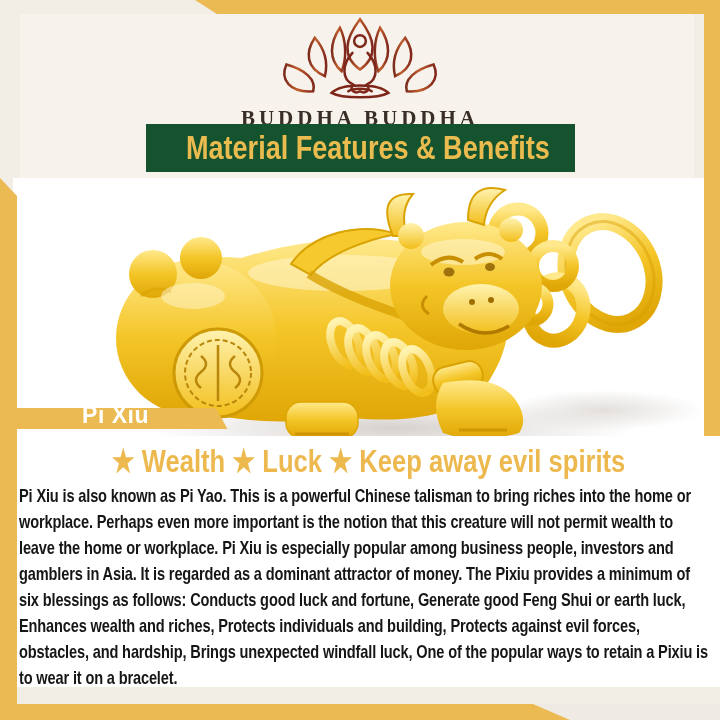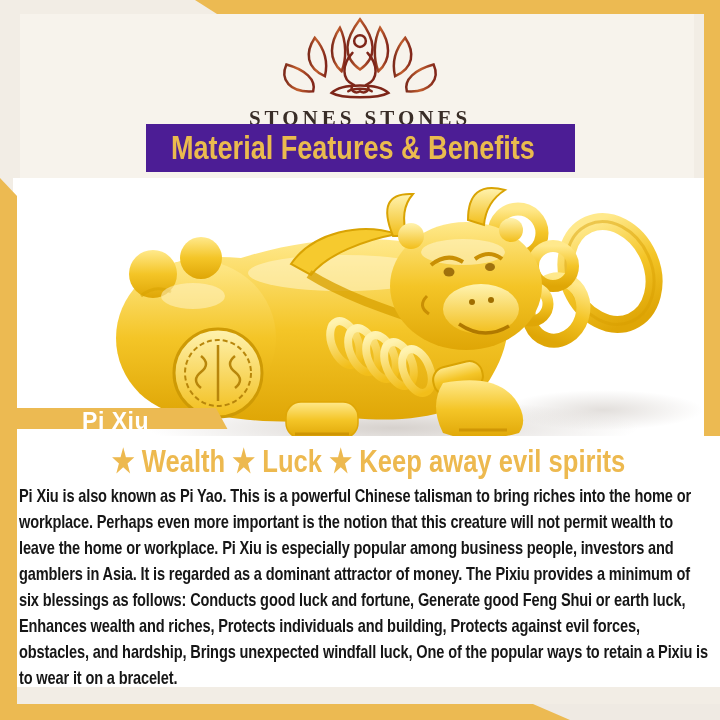--- a/index.html
+++ b/index.html
@@ -16,32 +16,32 @@
   .bar-left{left:0;top:178px;width:17px;height:542px;clip-path:polygon(0 0,17px 18px,17px 542px,0 542px);}
   .strip-bottom-bg{position:absolute;left:0;top:704px;width:720px;height:16px;background:#EFEAE3;}
   .bar-bottom{left:0;top:704px;width:570px;height:16px;clip-path:polygon(0 0,533px 0,570px 16px,0 16px);}
 
   
   .logo-wrap{position:absolute;left:250px;top:16px;width:220px;height:92px;display:flex;align-items:center;justify-content:center;}
   .brand-name{position:absolute;left:0;top:106px;width:720px;text-align:center;
     font-family:"Liberation Serif",serif;font-size:21px;letter-spacing:4px;color:#392D27;font-weight:600;}
 
   
-  .banner{position:absolute;left:146px;top:124px;width:429px;height:48px;background:#4c1d95;
-    display:flex;align-items:center;justify-content:flex-end;}
+  .banner{position:absolute;left:146px;top:124px;width:429px;height:48px;background:#14532d;
+    display:flex;align-items:center;justify-content:flex-start;}
   .banner-title{font-size:33px;font-weight:bold;color:var(--banner_gold,#EABB4E);white-space:nowrap;
     transform:scaleX(.82);transform-origin:center;letter-spacing:0px;}
 
   
   .photo{position:absolute;left:13px;top:178px;width:707px;height:277px;background:#FFFFFF;overflow:hidden;}
   .photo-fade{position:absolute;left:0;bottom:0;width:707px;height:9px;background:#EFE8DC;opacity:.75;}
 
   
   .pixiu-band{position:absolute;left:13px;top:408px;width:221px;height:21px;background:var(--gold,#ECBA52);
-    clip-path:polygon(0 0,203px 0,221px 33px,0 33px);display:flex;align-items:flex-start;justify-content:center;}
+    clip-path:polygon(0 0,203px 0,221px 33px,0 33px);display:flex;align-items:flex-end;justify-content:center;}
   .pixiu-label{color:#FFFFFF;font-weight:bold;font-size:23px;letter-spacing:.5px;transform:translateX(-8px);}
 
   
   .panel{position:absolute;left:17px;top:436px;width:703px;height:251px;background:#FFFFFF;}
   .benefits-heading{position:absolute;left:0;top:6px;width:703px;text-align:center;white-space:nowrap;
     font-size:32px;font-weight:bold;color:var(--heading_gold,#EDB94F);transform:scaleX(.8);transform-origin:center top;}
   .benefits-text{position:absolute;left:2px;top:47px;width:900px;transform:scaleX(.768);transform-origin:left top;
     font-size:19px;font-weight:bold;line-height:26px;color:#161616;letter-spacing:-.2px;}
 </style>
 </head>
@@ -76,21 +76,21 @@
 
         <circle cx="110" cy="30" r="7"></circle>
 
         <path d="M101 44 C88 58 88 76 102 82 C96 88 104 94 110 90 C116 94 124 88 118 82 C132 76 132 58 119 44"></path>
 
         <path d="M76 92 C88 80 132 80 144 92 C132 99 88 99 76 92 Z"></path>
         <path d="M96 90 C102 86 118 86 124 90"></path>
       </g>
     </svg>
   </div>
-  <div class="brand-name">STONES STONES</div>
+  <div class="brand-name">BUDDHA BUDDHA</div>
 
   <div class="banner">
     <span class="banner-title">Material Features &amp; Benefits</span>
   </div>
 
   <div class="photo">
     <svg width="707" height="277" viewBox="0 0 707 277">
       <defs>
         <linearGradient id="gBody" x1="0" y1="0" x2="0" y2="1">
           <stop offset="0" stop-color="#FFE98C"></stop>

